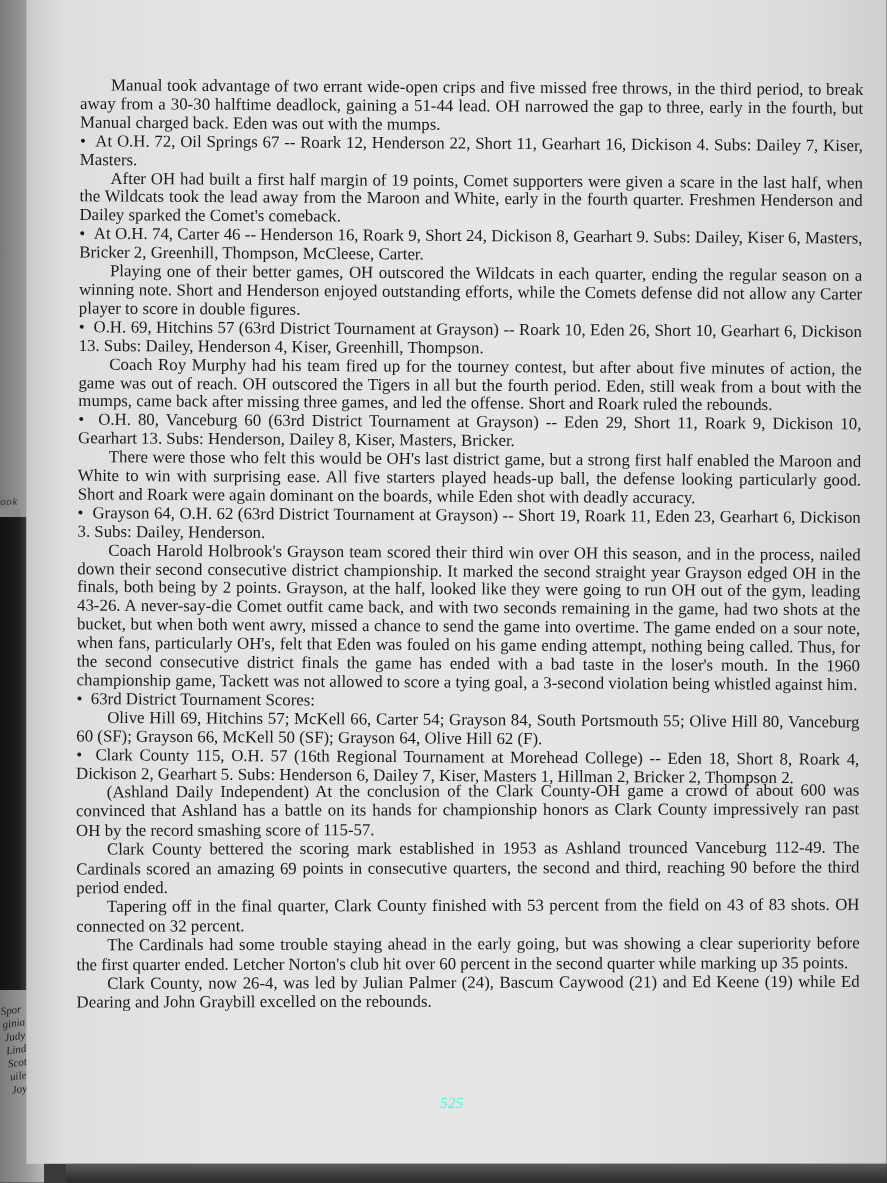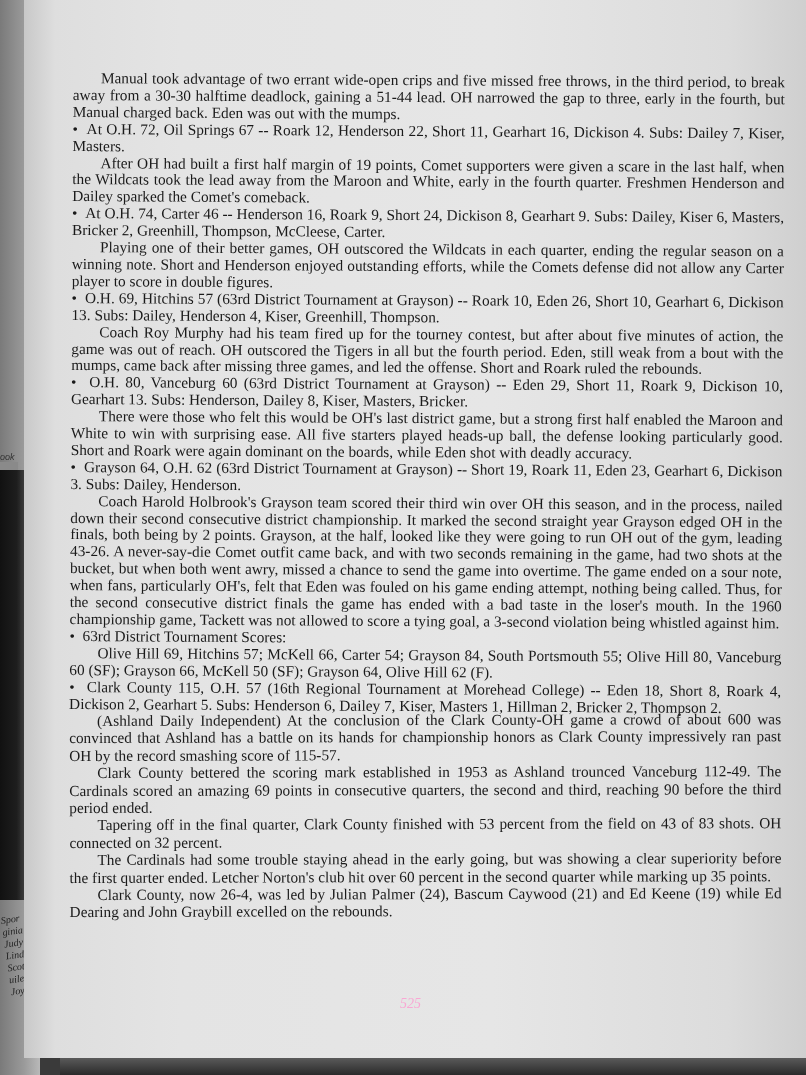--- a/index.html
+++ b/index.html
@@ -14,21 +14,21 @@
     }
     .left-strip .dark-block {
       position: absolute; left: 0; top: 470px; width: 24px; height: 430px;
       background: linear-gradient(to right, #111 0%, #1e1e1e 70%, #3a3a3a 100%);
     }
     .left-strip .dark-cap {
       position: absolute; left: 0; top: 462px; width: 18px; height: 12px; background: #8a8a8a;
     }
     .left-strip .word {
       position: absolute; left: 0; top: 452px; font-size: 9px; font-style: italic; color: #333;
-      font-family: Liberation Sans, sans-serif;
+      font-family: Liberation Mono, monospace;
     }
     .left-strip .script {
       position: absolute; left: 0; top: 915px; width: 24px; font-size: 10px; font-style: italic;
       line-height: 12px; color: #222; transform: rotate(-8deg); transform-origin: left top;
     }
     .page {
       position: absolute; left: 24px; top: 0; width: 782px; height: 1058px;
       background: linear-gradient(to right, #c8c8c8 0%, #dedede 4%, #e4e4e4 20%, #e6e6e6 60%, #dcdcdc 90%, #cfcfcf 100%);
     }
     .bottom-band {
@@ -38,21 +38,21 @@
     .text {
       position: absolute; left: 73px; top: 70px; width: 712px;
       font-size: 15.3px; line-height: 16.9px; color: #1a1a1a; text-align: justify;
       transform: rotate(0.35deg); transform-origin: left top;
     }
     .text p { margin: 0; }
     .text p.indent { text-indent: 28px; }
     .text p.bullet::before { content: "\2022\00a0\00a0"; }
     .text .lower { font-size: 15.3px; line-height: 17.4px; transform: rotate(-0.5deg); transform-origin: left top; }
     .page-number {
-      position: absolute; left: 400px; top: 996px; font-style: italic; font-size: 14px; color: #f9a8d4;
+      position: absolute; left: 400px; top: 996px; font-style: italic; font-size: 14px; color: #5eead4;
     }
   </style>
 </head>
 <body>
 
 <div class="left-strip">
   <span class="word">ook</span>
   <div class="dark-cap"></div>
   <div class="dark-block"></div>
   <div class="script">

